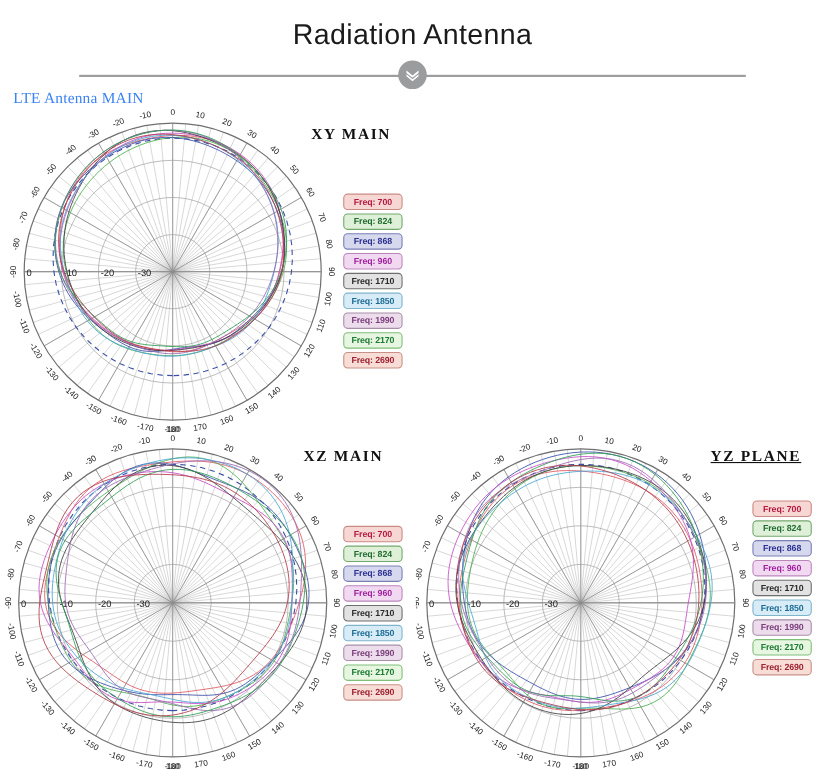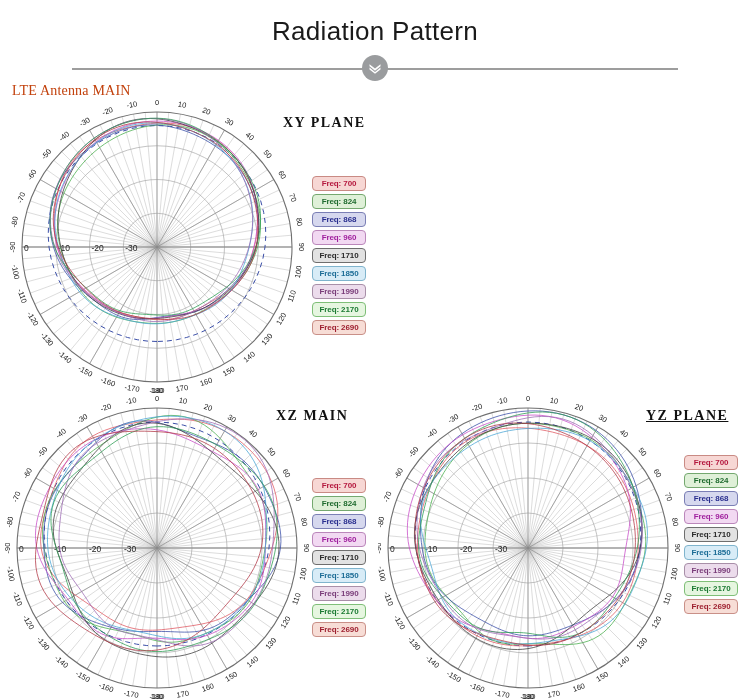--- a/index.html
+++ b/index.html
@@ -49,21 +49,21 @@
     justify-content: center;
   }
   #divider-badge svg { display:block; }
 
   
   #antenna-label {
     position: absolute;
     left: 12px; top: 83px;
     font-family: "Liberation Serif", serif;
     font-size: 14px;
-    color: #c2410c;
+    color: #3b82f6;
     letter-spacing: .2px;
   }
 
   
   .plot-block { position: absolute; }
   .plot-title {
     position: absolute;
     font-family: "Liberation Serif", serif;
     font-weight: bold;
     font-size: 14px;
@@ -92,36 +92,36 @@
     font-size: 8px;
     font-weight: bold;
     letter-spacing: -0.1px;
     box-sizing: border-box;
     line-height: 1;
   }
 </style>
 </head>
 <body>
 
-<div id="page-title">Radiation Pattern</div>
+<div id="page-title">Radiation Antenna</div>
 
 <div id="divider-wrap">
   <div id="divider-line"></div>
   <div id="divider-badge">
     <svg width="18" height="18" viewBox="0 0 18 18">
       <path d="M3.5 5.2 L9 9.6 L14.5 5.2 L14.5 7.3 L9 11.7 L3.5 7.3 Z" fill="#ffffff"></path>
       <path d="M3.5 8.6 L9 13.0 L14.5 8.6 L14.5 10.4 L9 14.8 L3.5 10.4 Z" fill="#ffffff"></path>
     </svg>
   </div>
 </div>
 
 <div id="antenna-label">LTE Antenna MAIN</div>
 
 <div class="plot-block" id="block-xy" style="left:0px; top:95px; width:310px; height:300px;">
-  <div class="plot-title" style="left:283px; top:20px;">XY  PLANE</div>
+  <div class="plot-title" style="left:283px; top:20px;">XY  MAIN</div>
 <svg width="310" height="300" viewBox="0 0 310 300" class="polar-svg" style="left: 0px; top: 0px;">
       <g>
         <line x1="157" y1="152" x2="157" y2="17" stroke="#b0b0b0" stroke-width="0.45"></line>
         <line x1="157" y1="152" x2="168.76602527093385" y2="17.513715757614364" stroke="#b0b0b0" stroke-width="0.45"></line>
         <line x1="157" y1="152" x2="180.44250398503561" y2="19.05095334335192" stroke="#b0b0b0" stroke-width="0.45"></line>
         <line x1="157" y1="152" x2="191.9405710888403" y2="21.60001345097578" stroke="#b0b0b0" stroke-width="0.45"></line>
         <line x1="157" y1="152" x2="203.1727193489653" y2="25.141496193902384" stroke="#b0b0b0" stroke-width="0.45"></line>
         <line x1="157" y1="152" x2="214.05346533499443" y2="29.648448750052253" stroke="#b0b0b0" stroke-width="0.45"></line>
         <line x1="157" y1="152" x2="224.5" y2="35.086570489100794" stroke="#b0b0b0" stroke-width="0.45"></line>
         <line x1="157" y1="152" x2="234.43281890739124" y2="41.414474020986106" stroke="#b0b0b0" stroke-width="0.45"></line>

